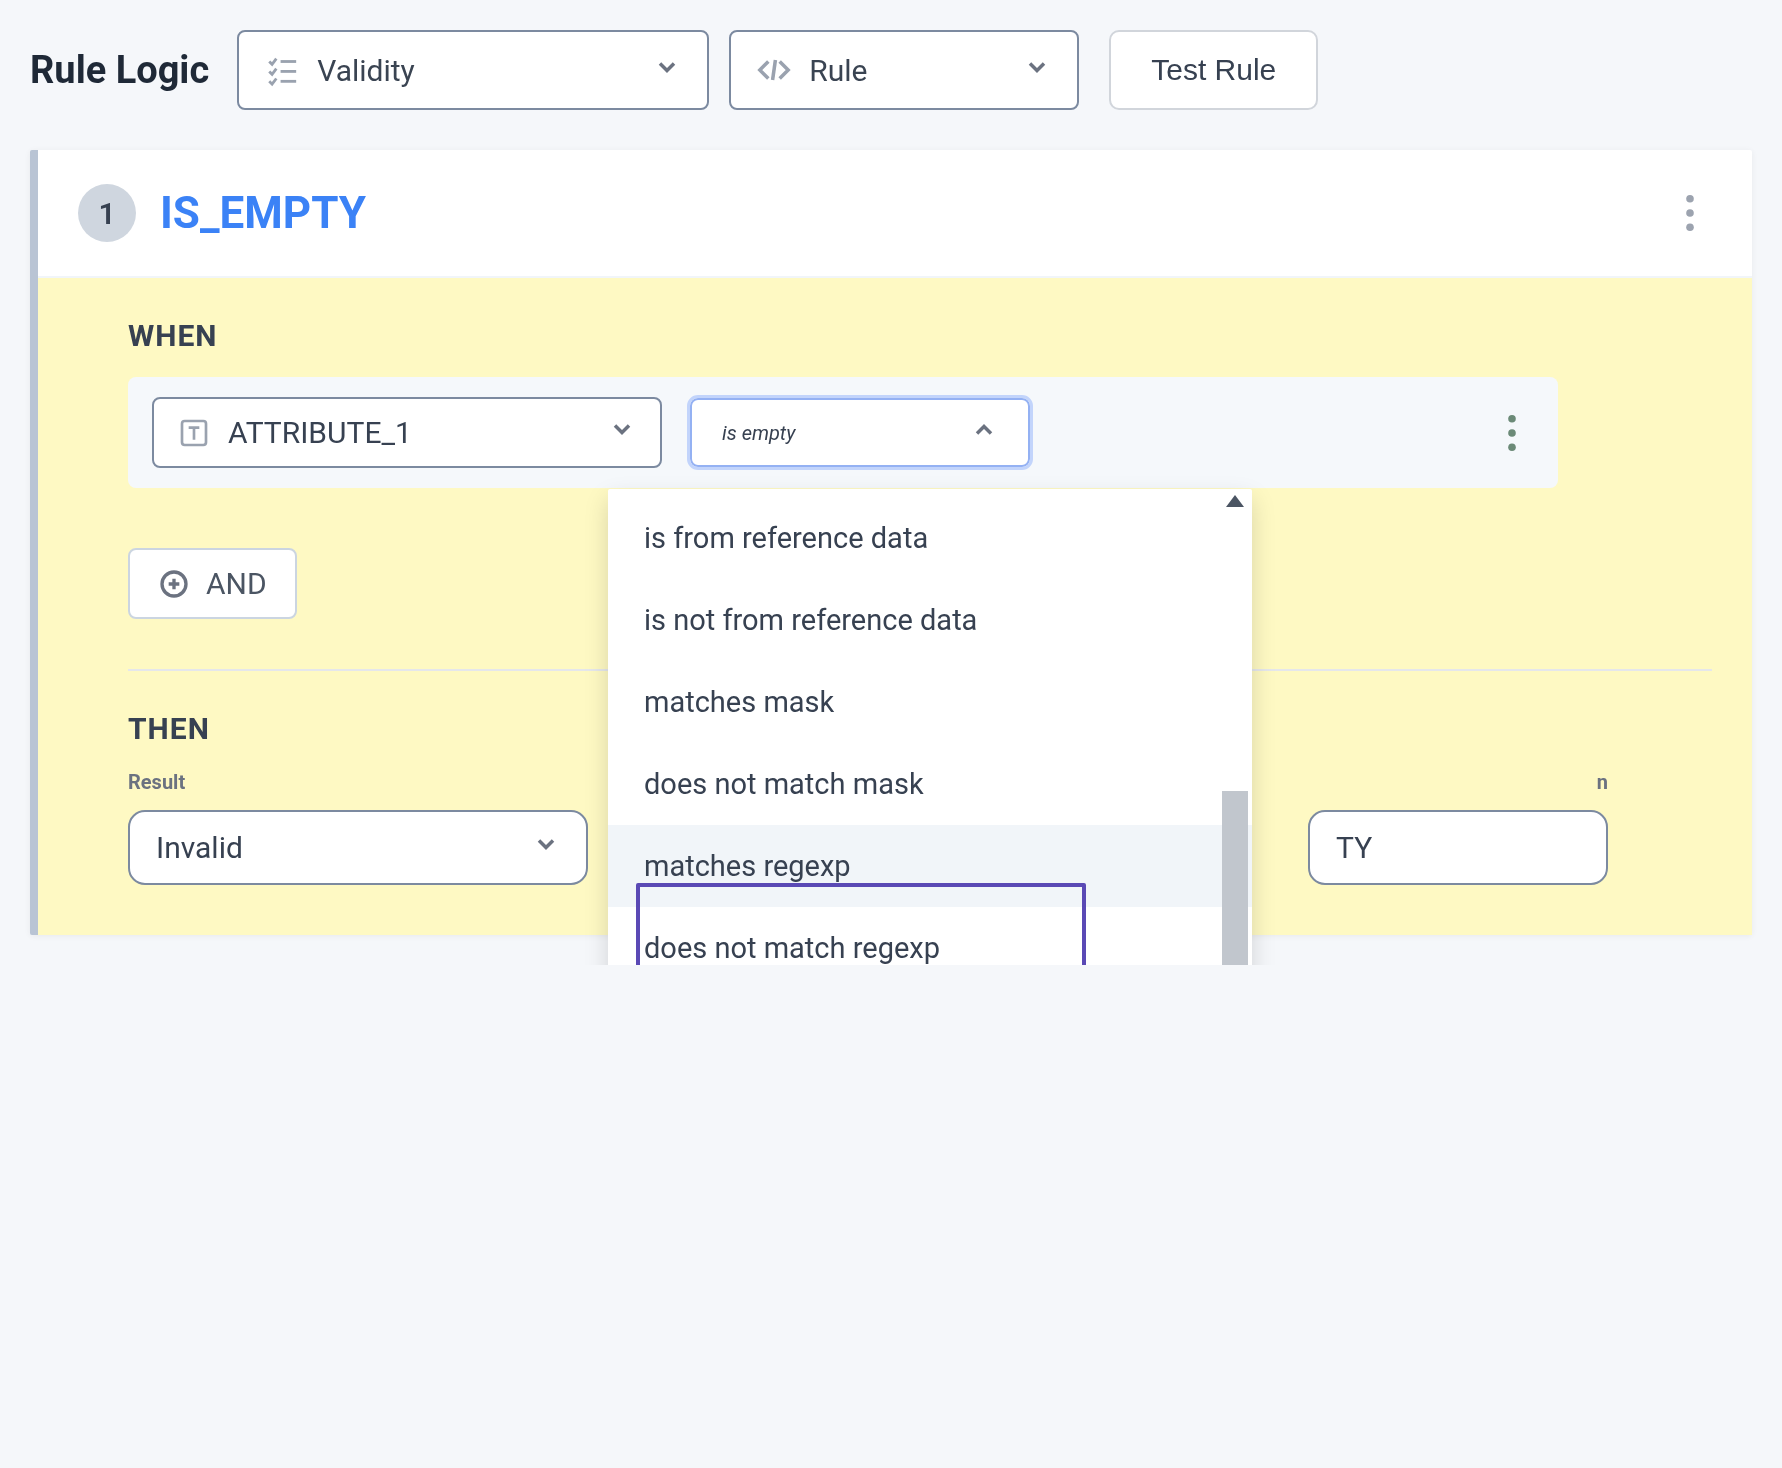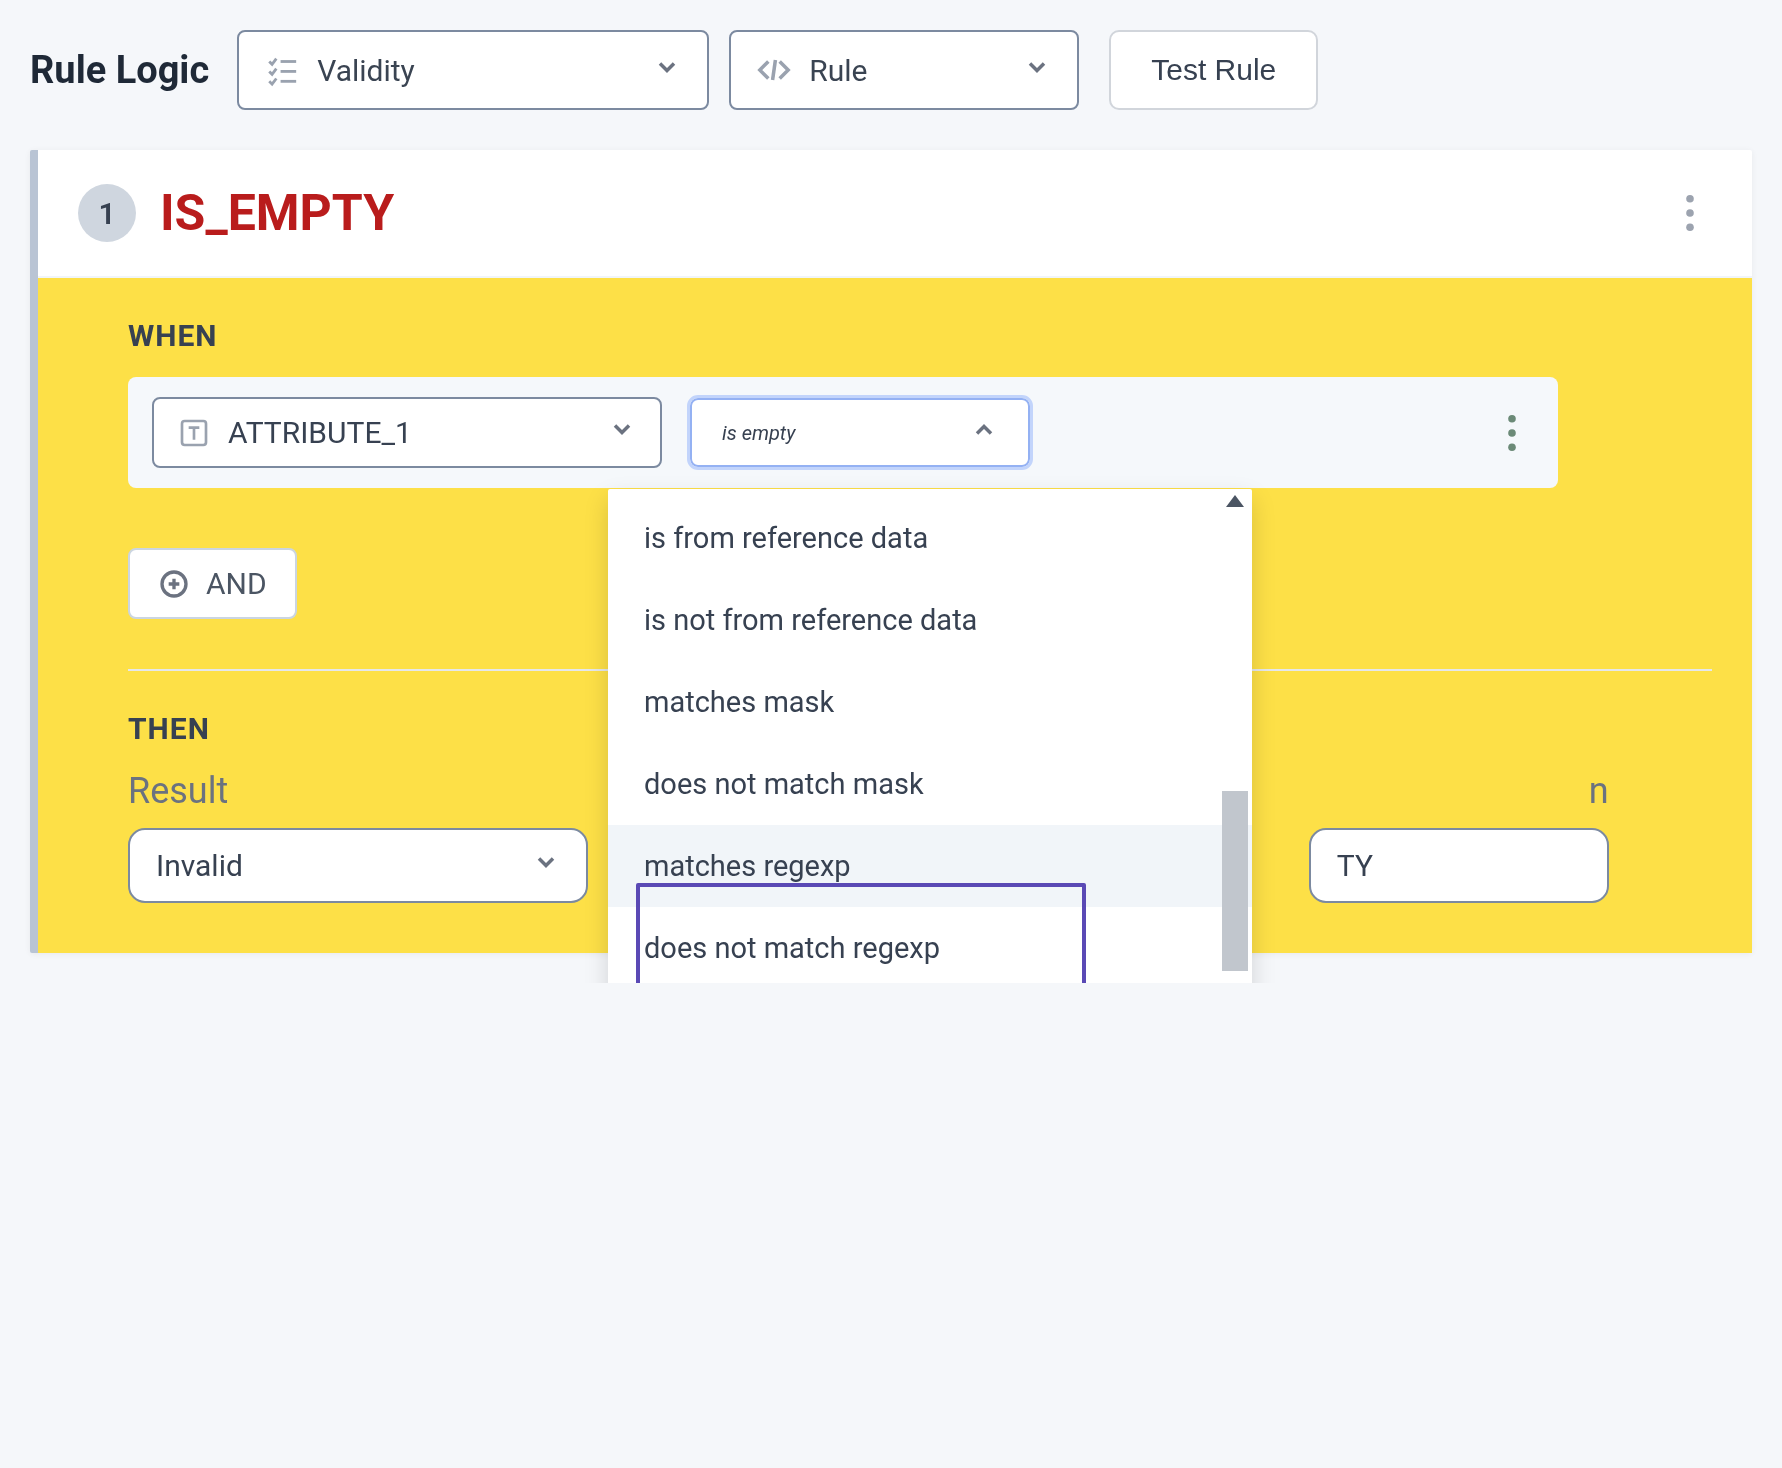--- a/index.html
+++ b/index.html
@@ -69,39 +69,39 @@
   }
   .index-badge {
     width: 58px; height: 58px;
     border-radius: 50%;
     background: #cfd6df;
     color: #374151;
     display: flex; align-items: center; justify-content: center;
     font-size: 30px; font-weight: 600;
   }
   .rule-name {
-    font-size: 50px;
+    font-size: 44px;
     font-weight: 700;
-    color: #b91c1c;
+    color: #3b82f6;
     flex: 1;
   }
   .cond-builder-btn {
     display: flex; align-items: center;
     gap: 20px;
     background: #fff;
     border: 2px solid #7c8aa0;
     border-radius: 8px;
     padding: 18px 30px;
     font-size: 30px;
     color: #4b5563;
     cursor: pointer;
     width: 570px;
   }
   .rule-body {
-    background: #fde047;
+    background: #fef9c3;
     padding: 40px 40px 50px 90px;
   }
   .section-label {
     font-size: 30px;
     font-weight: 700;
     color: #374151;
     letter-spacing: 1px;
     margin-bottom: 24px;
   }
   .when-row {
@@ -156,21 +156,21 @@
     border: none;
     border-top: 2px solid #e5e7eb;
     margin: 50px 0 40px 0;
     width: 100%;
   }
   .then-grid {
     display:flex; gap: 60px; align-items:flex-end; margin-top:10px;
   }
   .then-col { display:flex;flex-direction:column;gap:10px; }
   .then-col .field-label {
-    font-size:36px;color:#6b7280;font-weight:400;margin-bottom:6px;
+    font-size:20px;color:#6b7280;font-weight:700;margin-bottom:6px;
   }
   .then-select {
     display:flex;align-items:center;gap:18px;
     background:#fff;border:2px solid #7c8aa0;border-radius:17px;
     padding:18px 26px;font-size:30px;color:#374151;width:460px;cursor:pointer;
     justify-content: space-between;
   }
   .then-select.narrow { width: 300px; }
   
   .op-menu {

